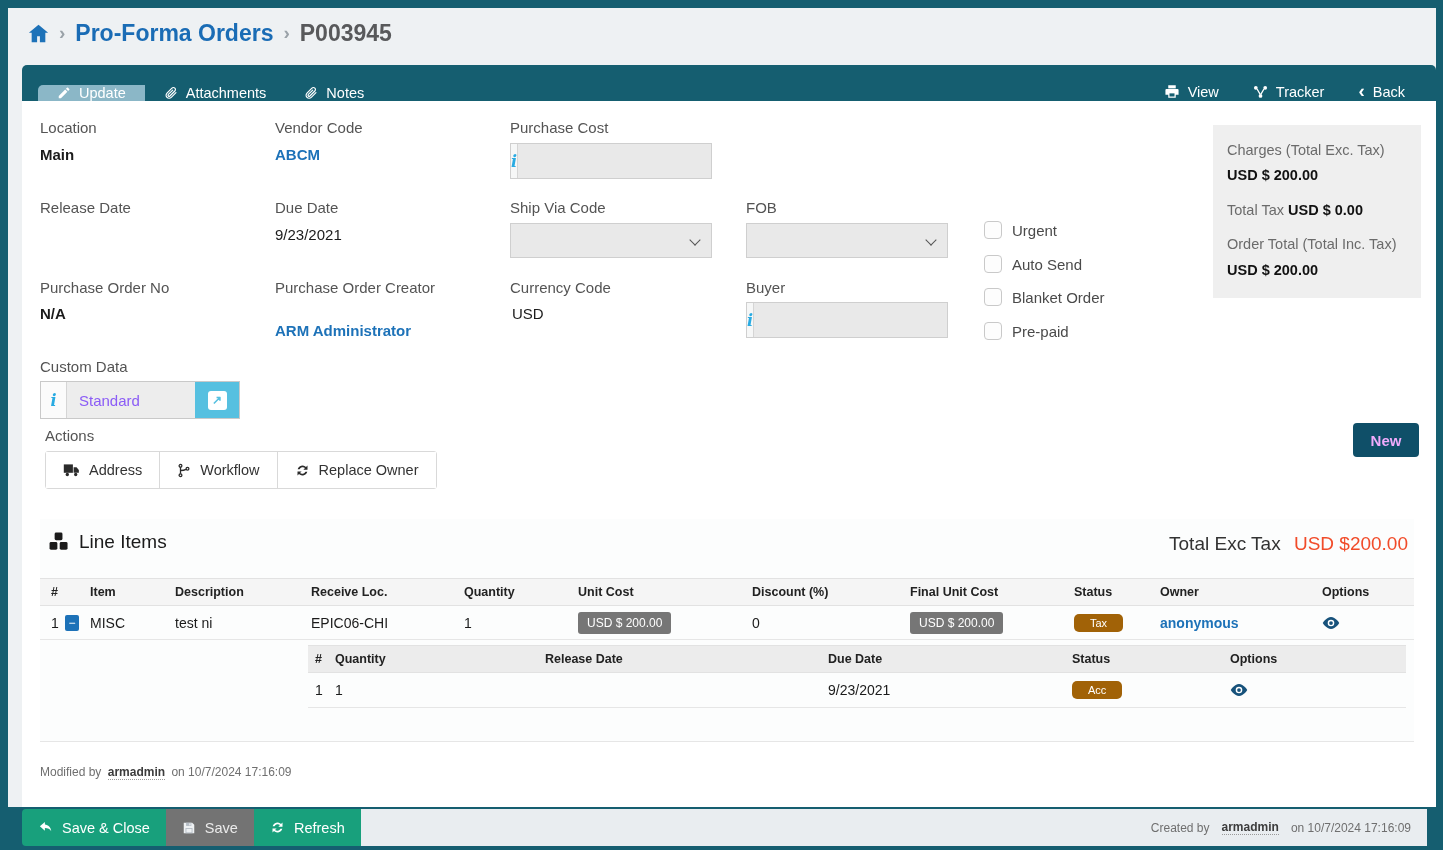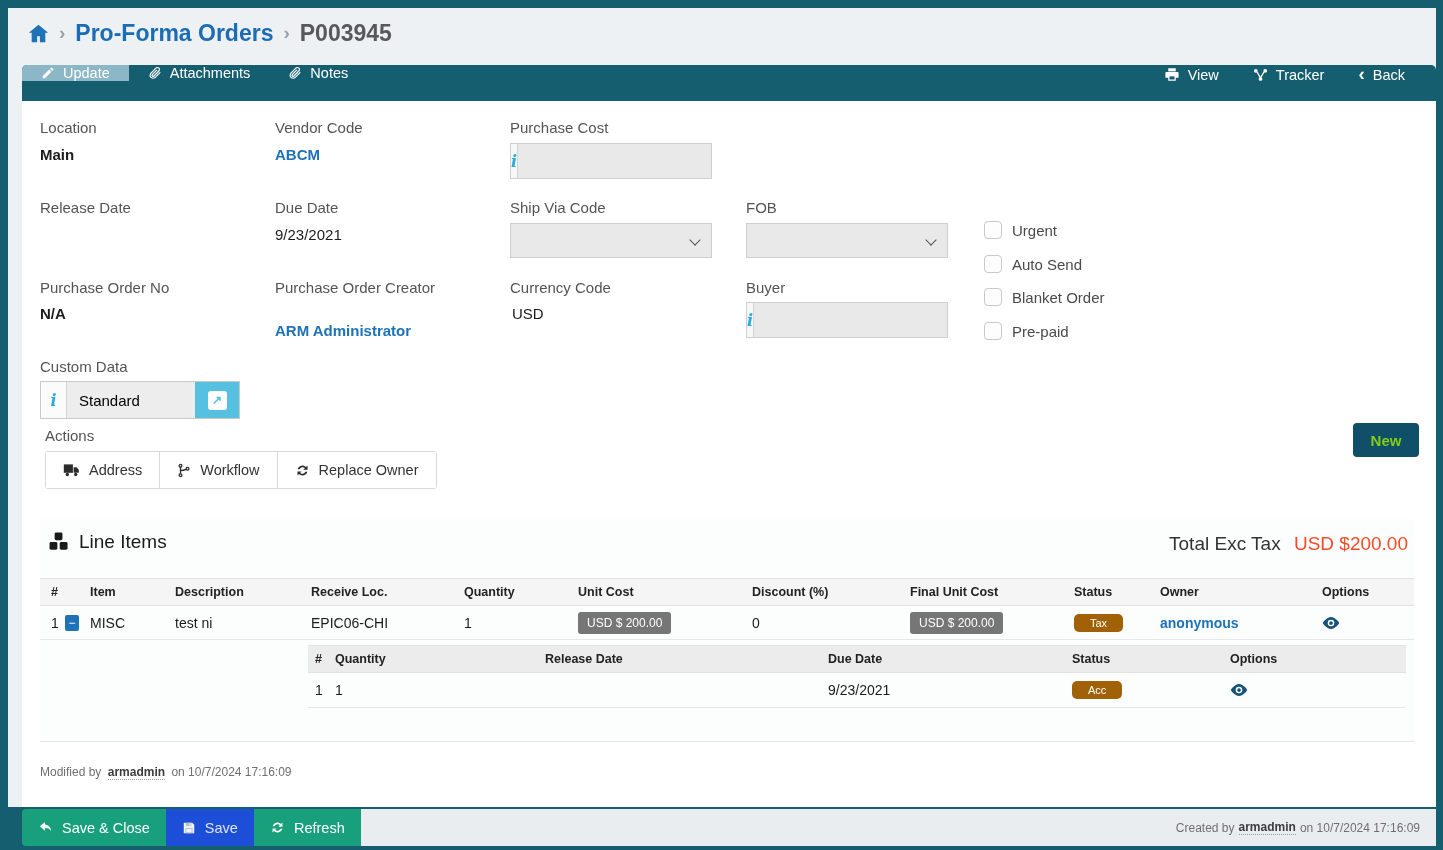--- a/index.html
+++ b/index.html
@@ -14,21 +14,21 @@
 
   
   .breadcrumb { position:absolute; left:28px; top:20px; display:flex; align-items:center; gap:10px; }
   .breadcrumb .sep { color:#9aa2a8; font-size:19px; font-weight:700; transform:translateY(-1px); }
   .bc-link { color:#1a6cb5; font-weight:700; font-size:23px; cursor:pointer; }
   .bc-current { color:#58595b; font-weight:700; font-size:23px; }
   .home-ic svg { display:block; }
 
   
   .tabbar { position:absolute; left:22px; top:65px; right:7px; height:36px; background:#155e70;
-            border-top-left-radius:5px; border-top-right-radius:5px; display:flex; align-items:flex-start; }
+            border-top-left-radius:5px; border-top-right-radius:5px; display:flex; align-items:flex-end;padding-left:16px; }
   .tab { display:flex; align-items:center; gap:8px; padding:0 19px; color:#fff; font-size:14.5px; cursor:pointer; }
   .tab.active { background:#8bb7c7; border-top-left-radius:5px; }
   .tab .ic { display:flex; }
   .tab-right { margin-left:auto; display:flex; align-items:stretch; padding-right:14px; }
   .tab-right .tab { padding:0 17px; }
   .back-ch { font-size:19px; font-weight:700; line-height:1; transform:translateY(-1px); }
 
   
   .card { position:absolute; left:22px; top:101px; right:7px; bottom:43px; background:#fff; }
 
@@ -55,31 +55,31 @@
   
   .charges { position:absolute; left:1191px; top:24px; width:208px; background:#efefef; padding:13px 14px 15px; }
   .charges .line { font-size:14.5px; color:#6b6b6b; line-height:1.75; margin-bottom:9px; }
   .charges .line:last-child { margin-bottom:0; }
   .charges .val { color:#111; font-weight:700; }
 
   
   .custom-ctl { position:absolute; left:18px; top:280px; height:38px; display:flex; border:1px solid #c9c9c9; }
   .custom-ctl .cbox { width:26px; background:#fbfbfb; border-right:1px solid #d5d5d5; display:flex; align-items:center; justify-content:center;
                       font-family:"DejaVu Serif", serif; font-style:italic; font-weight:700; color:#29abe2; font-size:16px; }
-  .custom-ctl .ctext { width:128px; background:#ededed; font-size:15px; color:#000000; display:flex; align-items:center; padding-left:12px; }
+  .custom-ctl .ctext { width:128px; background:#ededed; font-size:15px; color:#8b5cf6; display:flex; align-items:center; padding-left:12px; }
   .custom-btn { width:44px; background:#56c0e0; border:none; display:flex; align-items:center; justify-content:center; cursor:pointer; }
   .custom-btn .wbox { width:19px; height:19px; background:#fff; border-radius:3px; color:#56c0e0; font-size:12px; font-weight:700;
                       display:flex; align-items:center; justify-content:center; }
 
   
   .actions-group { position:absolute; left:23px; top:350px; display:flex; border:1px solid #d9d9d9; border-radius:3px; background:#fff; }
   .act-btn { display:flex; align-items:center; gap:9px; padding:0 17px; height:36px; background:#fff; border:none; cursor:pointer;
              font-size:14.5px; color:#333; font-family:inherit; }
   .act-btn + .act-btn { border-left:1px solid #d9d9d9; }
-  .new-btn { position:absolute; left:1331px; top:322px; width:66px; height:34px; background:#0f4f68; color:#84cc16; font-weight:700;
+  .new-btn { position:absolute; left:1331px; top:322px; width:66px; height:34px; background:#0f4f68; color:#f0abfc; font-weight:700;
              font-size:15px; border:none; border-radius:4px; cursor:pointer; font-family:inherit; }
 
   
   .li-panel { position:absolute; left:18px; top:418px; width:1374px; height:223px; background:#fcfdfd; border-bottom:1px solid #e6e6e6; }
   .li-title { position:absolute; left:8px; top:12px; display:flex; align-items:center; gap:9px; font-size:19px; color:#1b1b1b; }
   .li-total { position:absolute; right:6px; top:14px; font-size:19px; }
   .li-total .lbl { color:#333; }
   .li-total .amt { color:#f14b29; margin-left:8px; }
 
   .t-main { position:absolute; left:0; top:59px; width:1374px; display:grid;
@@ -100,23 +100,23 @@
 
   .modified { position:absolute; left:18px; top:664px; font-size:12px; color:#6f6f6f; }
   .u-dot { font-weight:700; color:#3c3c3c; border-bottom:1px dotted #9a9a9a; cursor:pointer; }
 
   
   .footer { position:absolute; left:0; right:0; bottom:0; height:43px; background:#155e70; display:flex; align-items:flex-start; }
   .fbtns { display:flex; margin-left:22px; margin-top:2px; }
   .fbtn { height:37px; display:flex; align-items:center; gap:9px; padding:0 16px; border:none; cursor:pointer;
           font-size:14.5px; color:#fff; background:#18a07c; font-family:inherit; }
   .fbtn:first-child { border-top-left-radius:4px; border-bottom-left-radius:4px; }
-  .fbtn.disabled { background:#1d4ed8; color:rgba(255,255,255,.85); cursor:default; }
-  .created-strip { flex:1; height:37px; margin-top:2px; margin-right:7px; background:#e9edf0; display:flex; align-items:center;
-                   justify-content:flex-end; padding-right:16px; font-size:12px; color:#6f6f6f; }
+  .fbtn.disabled { background:#737373; color:rgba(255,255,255,.85); cursor:default; }
+  .created-strip { flex:1; height:37px; margin-top:2px; margin-right:16px; background:#e9edf0; display:flex; align-items:center;
+                   justify-content:flex-end; padding-right:16px; font-size:12px; color:#6f6f6f;gap:8px; }
   .created-strip .u-dot { margin:0 4px; }
   .modified .u-dot { margin:0 3px; }
   .ic { display:inline-flex; }
 </style>
 </head>
 <body>
 
 <div class="page">
   <div class="frame-top"></div>
   <div class="frame-left"></div>
@@ -213,20 +213,34 @@
     </div>
     <div class="cb-row" style="left:962px;top:187px;">
       <span class="cb"></span>
       <span class="cb-label">Blanket Order</span>
     </div>
     <div class="cb-row" style="left:962px;top:221px;">
       <span class="cb"></span>
       <span class="cb-label">Pre-paid</span>
     </div>
 
+    <div class="charges">
+      <div class="line">
+        <span>Charges (Total Exc. Tax)</span>
+        <span class="val">USD $ 200.00</span>
+      </div>
+      <div class="line">
+        <span>Total Tax</span>
+        <span class="val">USD $ 0.00</span>
+      </div>
+      <div class="line">
+        <span>Order Total (Total Inc. Tax)</span>
+        <span class="val">USD $ 200.00</span>
+      </div>
+    </div>
 
     <span class="f-label" style="left:18px;top:98px;">Release Date</span>
     <span class="f-label" style="left:253px;top:98px;">Due Date</span>
     <span class="f-value" style="left:253px;top:125px;">9/23/2021</span>
 
     <span class="f-label" style="left:488px;top:98px;">Ship Via Code</span>
     <div class="select" style="left:488px;top:122px;">
       <span></span>
       <span class="chev"></span>
     </div>

